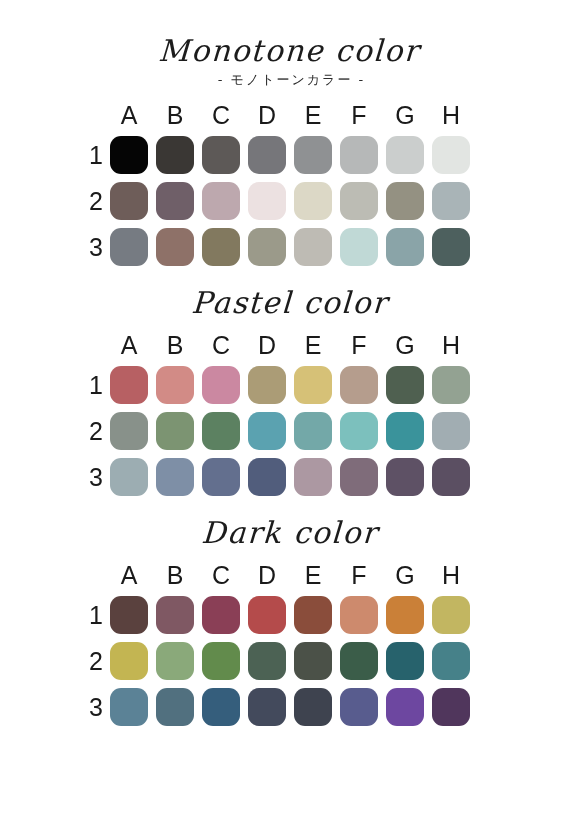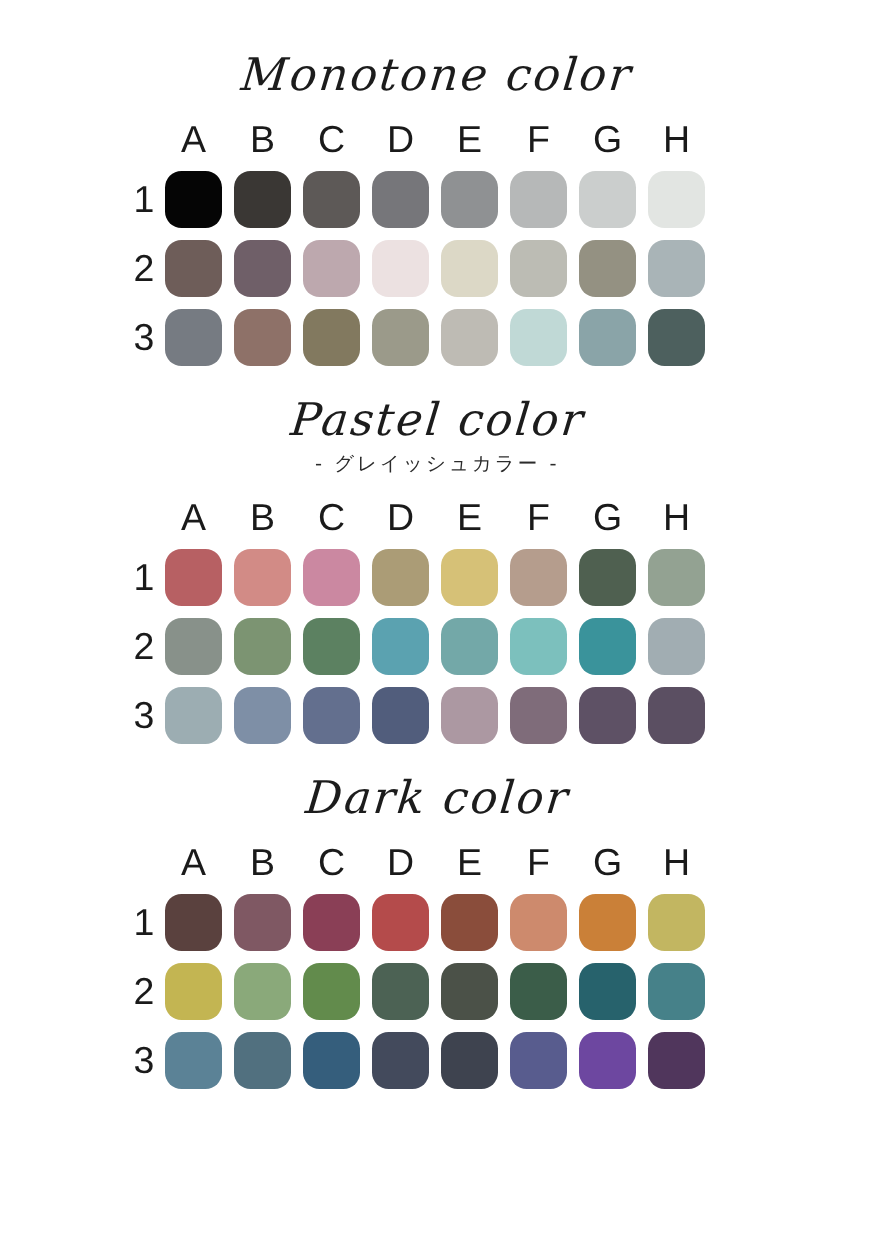--- a/index.html
+++ b/index.html
@@ -94,20 +94,21 @@
     flex: 0 0 auto;
   }
 </style>
 </head>
 <body>
 
 <div class="sheet">
   <div class="section">
     <div class="titles">
       <div class="title-en">Monotone color</div>
+      <div class="title-ja">- モノトーンカラー -</div>
     </div>
     <div class="grid-wrap">
       <div class="col-headers">
         <div class="col-head">A</div>
         <div class="col-head">B</div>
         <div class="col-head">C</div>
         <div class="col-head">D</div>
         <div class="col-head">E</div>
         <div class="col-head">F</div>
         <div class="col-head">G</div>
@@ -145,21 +146,20 @@
         <div class="swatch" style="background-color: rgb(192, 217, 214);"></div>
         <div class="swatch" style="background-color: rgb(138, 164, 168);"></div>
         <div class="swatch" style="background-color: rgb(77, 96, 94);"></div>
       </div>
     </div>
   </div>
 
   <div class="section">
     <div class="titles">
       <div class="title-en">Pastel color</div>
-      <div class="title-ja">- グレイッシュカラー -</div>
     </div>
     <div class="grid-wrap">
       <div class="col-headers">
         <div class="col-head">A</div>
         <div class="col-head">B</div>
         <div class="col-head">C</div>
         <div class="col-head">D</div>
         <div class="col-head">E</div>
         <div class="col-head">F</div>
         <div class="col-head">G</div>

